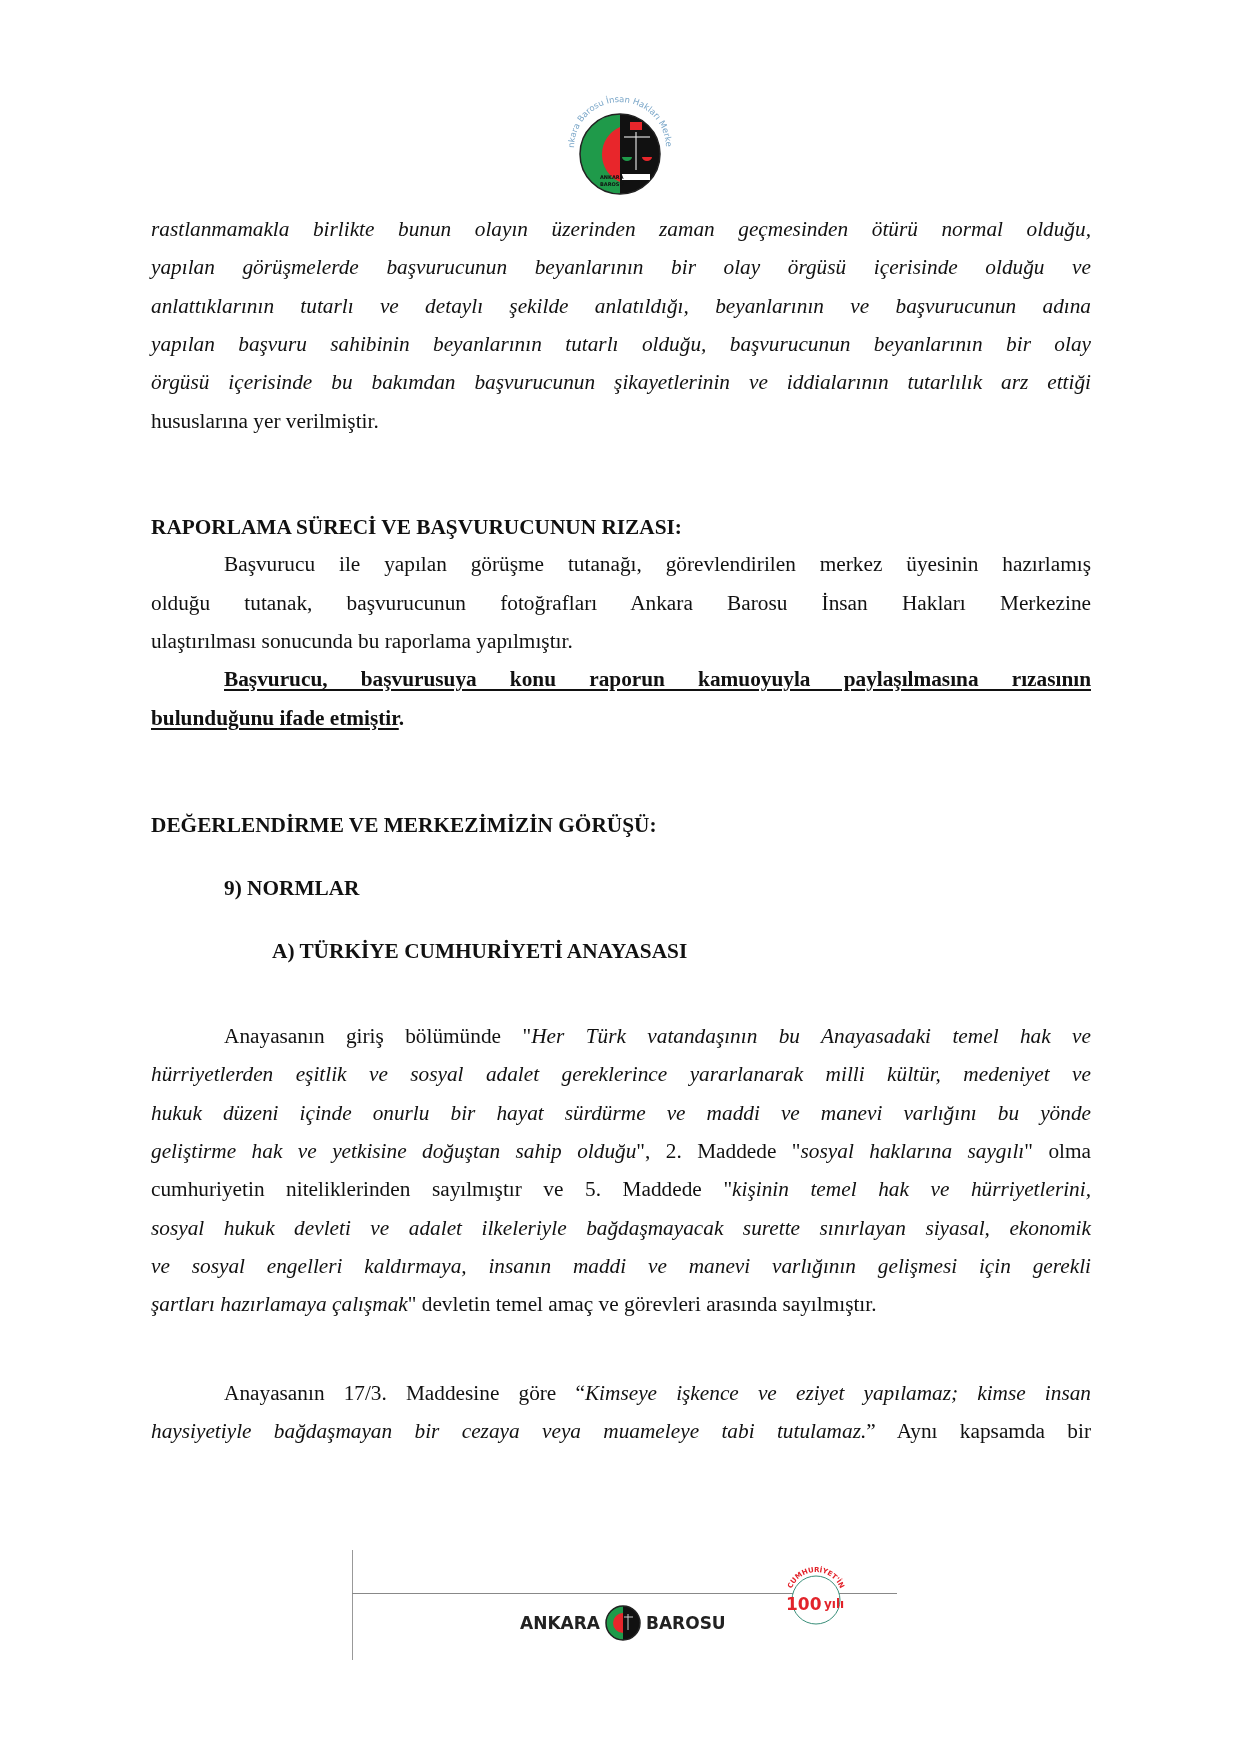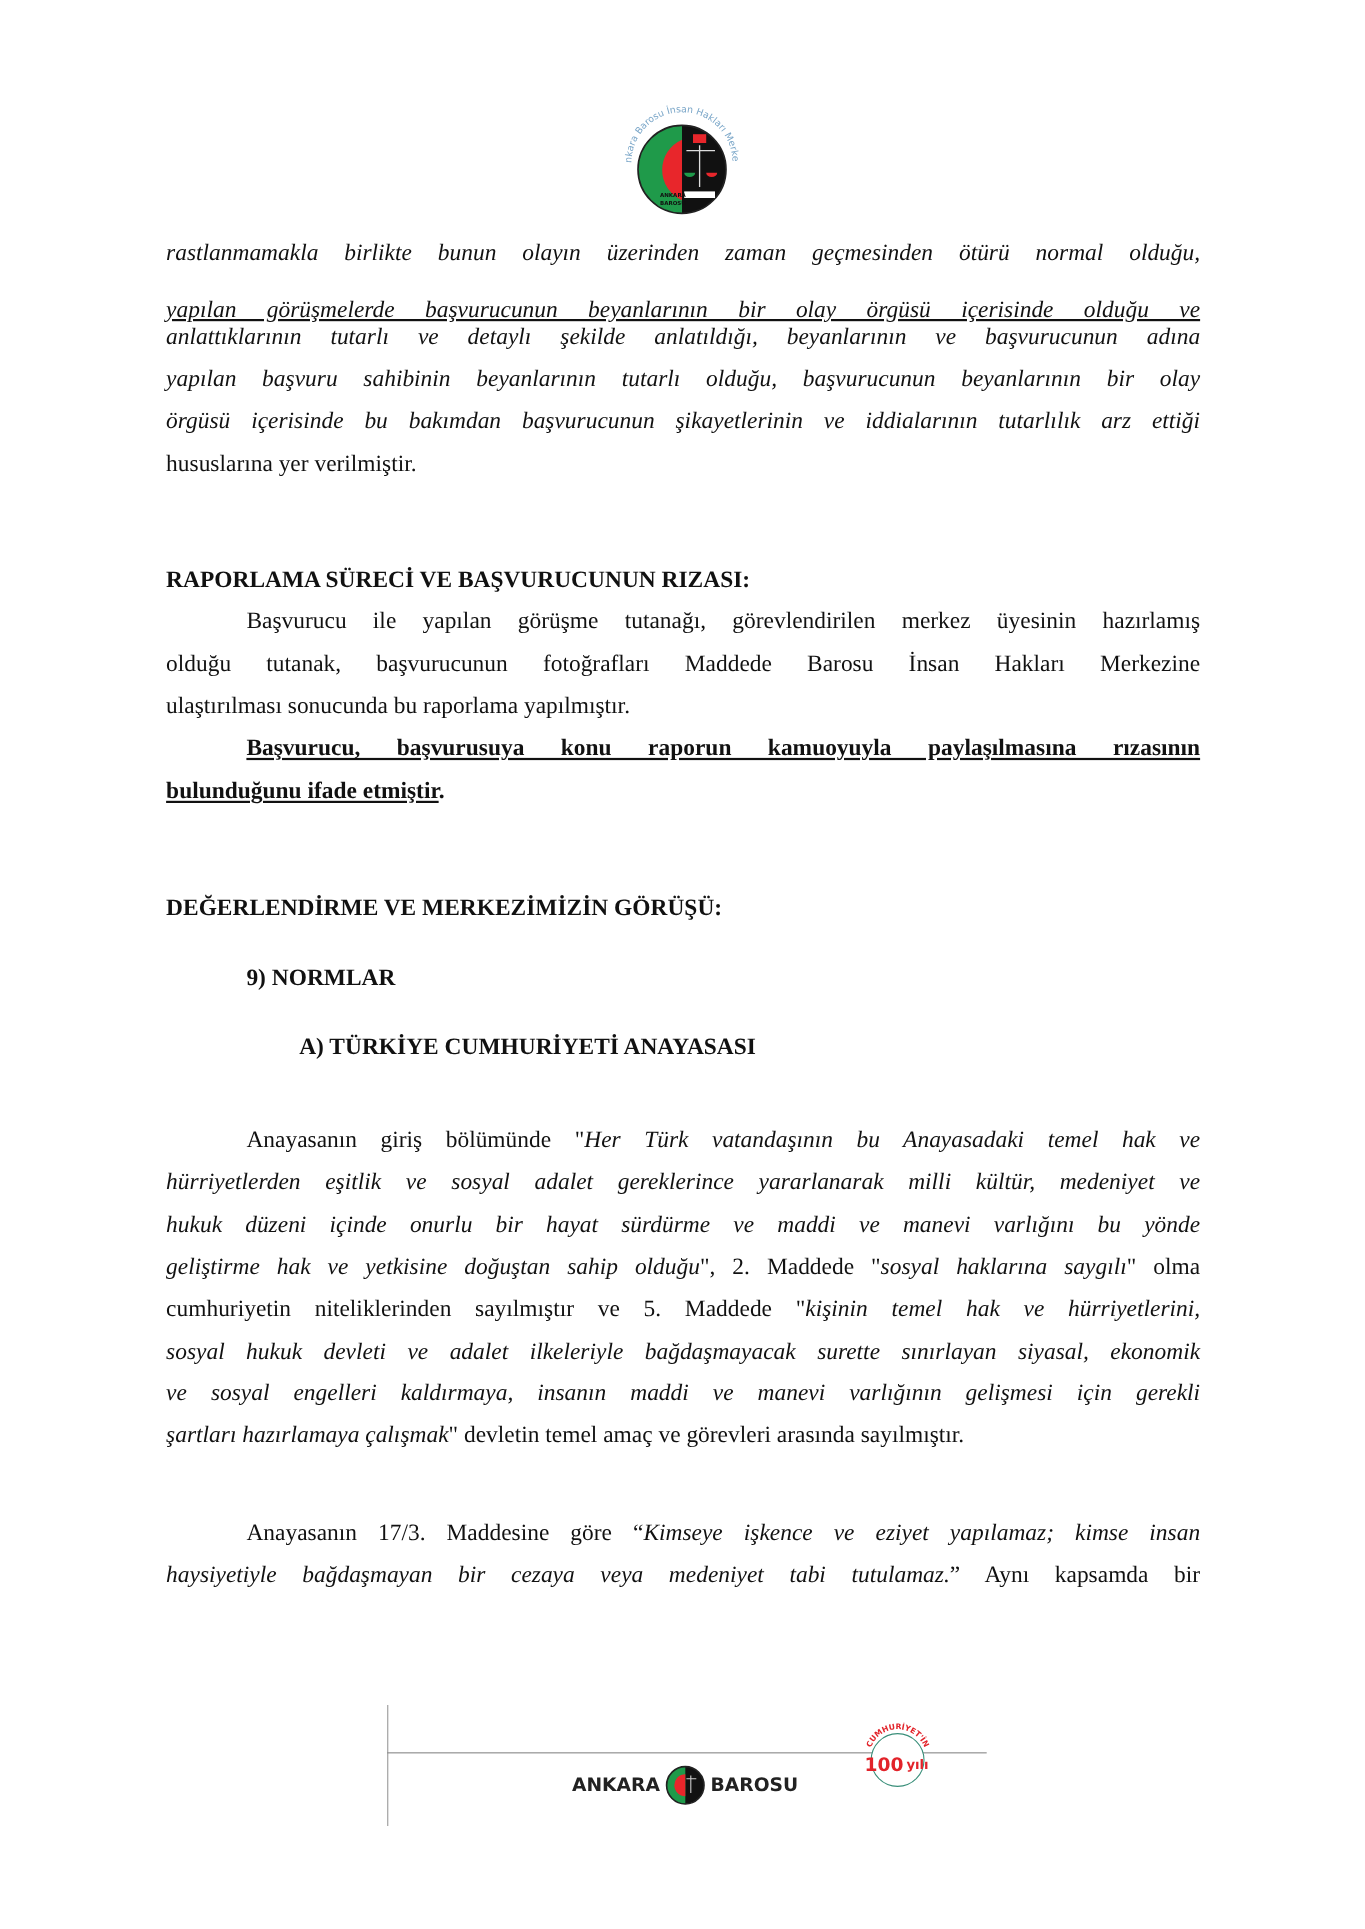--- a/index.html
+++ b/index.html
@@ -51,31 +51,31 @@
     <line x1="64" y1="55" x2="90" y2="55" stroke="#ddd" stroke-width="1.2"></line>
     <path d="M62,75 A5,4 0 0 0 72,75 Z" fill="#1f9a4a"></path>
     <path d="M82,75 A5,4 0 0 0 92,75 Z" fill="#e8262b"></path>
     <rect x="62" y="92" width="28" height="6" fill="#fff"></rect>
     <text x="40" y="97" font-family="DejaVu Sans, sans-serif" font-size="5" font-weight="bold" fill="#111">ANKARA</text>
     <text x="40" y="104" font-family="DejaVu Sans, sans-serif" font-size="5" font-weight="bold" fill="#111">BAROSU</text>
   </svg>
 
   <div class="text" style="top:214px;">
     <div class="line ital" style="top:0px;">rastlanmamakla birlikte bunun olayın üzerinden zaman geçmesinden ötürü normal olduğu,</div>
-    <div class="line ital" style="top:52px;text-decoration:underline;">yapılan görüşmelerde başvurucunun beyanlarının bir olay örgüsü içerisinde olduğu ve</div>
+    <div class="line ital" style="top:38px;">yapılan görüşmelerde başvurucunun beyanlarının bir olay örgüsü içerisinde olduğu ve</div>
     <div class="line ital" style="top:77px;">anlattıklarının tutarlı ve detaylı şekilde anlatıldığı, beyanlarının ve başvurucunun adına</div>
     <div class="line ital" style="top:115px;">yapılan başvuru sahibinin beyanlarının tutarlı olduğu, başvurucunun beyanlarının bir olay</div>
     <div class="line ital" style="top:153px;">örgüsü içerisinde bu bakımdan başvurucunun şikayetlerinin ve iddialarının tutarlılık arz ettiği</div>
     <div class="line last" style="top:192px;">hususlarına yer verilmiştir.</div>
   </div>
 
   <div class="text" style="top:512px;">
     <div class="line last bold" style="top:0px;">RAPORLAMA SÜRECİ VE BAŞVURUCUNUN RIZASI:</div>
     <div class="line indent" style="top:37px;">Başvurucu ile yapılan görüşme tutanağı, görevlendirilen merkez üyesinin hazırlamış</div>
-    <div class="line" style="top:76px;">olduğu tutanak, başvurucunun fotoğrafları Maddede Barosu İnsan Hakları Merkezine</div>
+    <div class="line" style="top:76px;">olduğu tutanak, başvurucunun fotoğrafları Ankara Barosu İnsan Hakları Merkezine</div>
     <div class="line last" style="top:114px;">ulaştırılması sonucunda bu raporlama yapılmıştır.</div>
     <div class="line indent bold ul" style="top:152px;">Başvurucu, başvurusuya konu raporun kamuoyuyla paylaşılmasına rızasının</div>
     <div class="line last bold" style="top:191px;"><span class="ul">bulunduğunu ifade etmiştir</span><span>.</span></div>
   </div>
 
   <div class="text" style="top:810px;">
     <div class="line last bold" style="top:0px;">DEĞERLENDİRME VE MERKEZİMİZİN GÖRÜŞÜ:</div>
     <div class="line last bold" style="top:63px; left:73px; width:700px;">9)  NORMLAR</div>
     <div class="line last bold" style="top:126px; left:109px; width:700px;margin-left:12px;">A)  TÜRKİYE CUMHURİYETİ ANAYASASI</div>
   </div>
@@ -86,21 +86,21 @@
     <div class="line ital" style="top:77px;">hukuk düzeni içinde onurlu bir hayat sürdürme ve maddi ve manevi varlığını bu yönde</div>
     <div class="line" style="top:115px;"><span class="ital">geliştirme hak ve yetkisine doğuştan sahip olduğu</span><span>", 2. Maddede "</span><span class="ital">sosyal haklarına saygılı</span><span>" olma</span></div>
     <div class="line" style="top:153px;"><span>cumhuriyetin niteliklerinden sayılmıştır ve 5. Maddede "</span><span class="ital">kişinin temel hak ve hürriyetlerini,</span></div>
     <div class="line ital" style="top:192px;">sosyal hukuk devleti ve adalet ilkeleriyle bağdaşmayacak surette sınırlayan siyasal, ekonomik</div>
     <div class="line ital" style="top:230px;">ve sosyal engelleri kaldırmaya, insanın maddi ve manevi varlığının gelişmesi için gerekli</div>
     <div class="line last" style="top:268px;"><span class="ital">şartları hazırlamaya çalışmak</span><span>" devletin temel amaç ve görevleri arasında sayılmıştır.</span></div>
   </div>
 
   <div class="text" style="top:1378px;">
     <div class="line indent" style="top:0px;"><span>Anayasanın 17/3. Maddesine göre “</span><span class="ital">Kimseye işkence ve eziyet yapılamaz; kimse insan</span></div>
-    <div class="line" style="top:38px;"><span class="ital">haysiyetiyle bağdaşmayan bir cezaya veya medeniyet tabi tutulamaz.</span><span>” Aynı kapsamda bir</span></div>
+    <div class="line" style="top:38px;"><span class="ital">haysiyetiyle bağdaşmayan bir cezaya veya muameleye tabi tutulamaz.</span><span>” Aynı kapsamda bir</span></div>
   </div>
 
   <div class="footer-vline"></div>
   <div class="footer-hline"></div>
   <div class="footer-brand">
     <span>ANKARA</span>
     <svg width="38" height="38" viewBox="0 0 38 38">
       <circle cx="19" cy="19" r="17" fill="#111"></circle>
       <path d="M19,2 A17,17 0 0 0 19,36 Z" fill="#1f9a4a"></path>
       <path d="M19,9 A10,10 0 0 0 19,29 Z" fill="#e8262b"></path>

